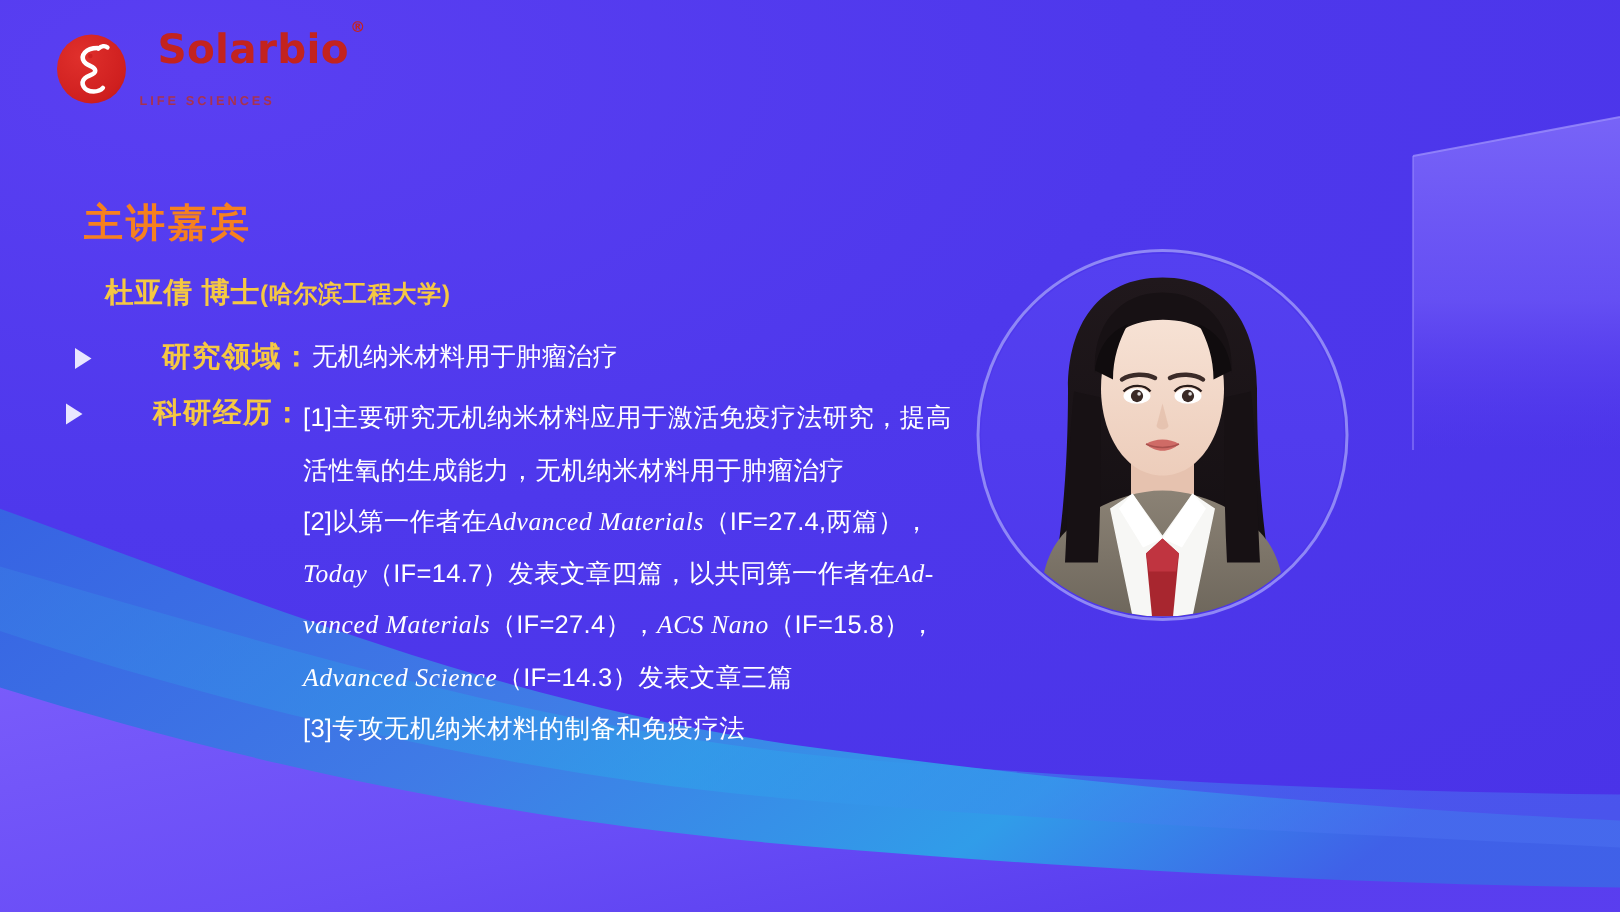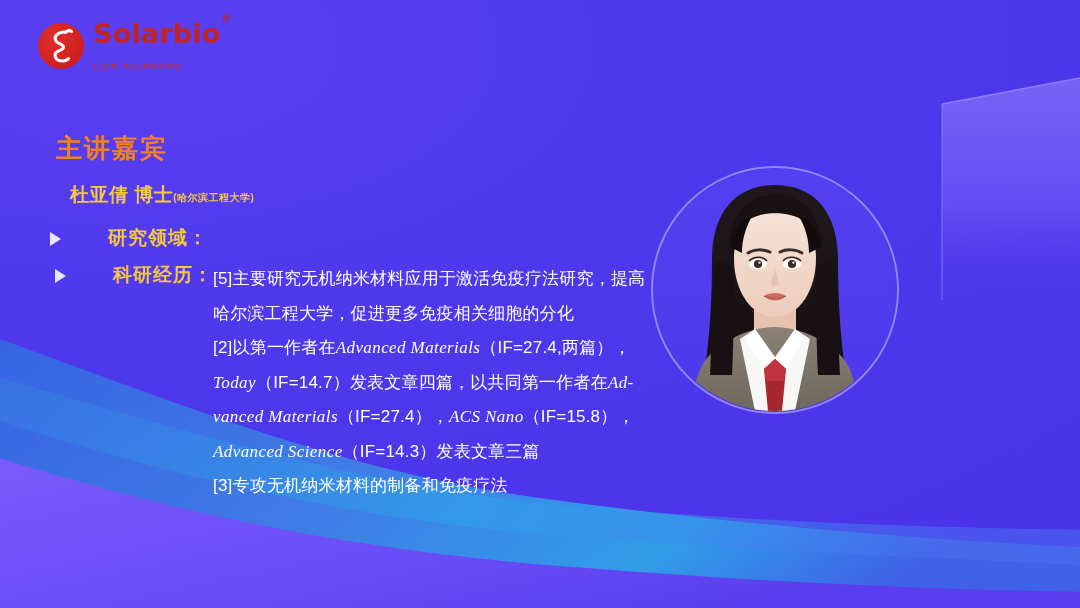--- a/index.html
+++ b/index.html
@@ -16,36 +16,36 @@
   
   .waves{position:absolute;left:0;top:0;width:1080px;height:608px;pointer-events:none;}
 
   
   .logo{position:absolute;left:38px;top:20px;display:flex;align-items:center;gap:9px;}
   .logo-mark{position:relative;width:46px;height:46px;border-radius:50%;
     background:radial-gradient(circle at 35% 32%, #e0302c 0%, #cf1f1f 70%, #b81616 100%);}
   .logo-mark svg{position:absolute;left:0;top:0;}
   .logo-words{display:flex;flex-direction:column;line-height:1;}
   .logo-name{position:relative;font-size:27px;font-weight:bold;color:#c3231f;letter-spacing:.2px;
-     font-family:"DejaVu Sans","Liberation Sans",sans-serif;}
+     font-family:"DejaVu Sans","Liberation Sans",sans-serif;margin-left:12px;}
   .logo-name sup{font-size:10px;position:relative;top:-11px;left:1px;font-weight:bold;}
   .logo-sub{margin-top:16px;font-size:8.5px;font-weight:bold;letter-spacing:2.0px;color:#b9312c;opacity:.82;}
 
   
   .content{position:absolute;left:0;top:0;width:700px;height:492px;}
   .section-title{position:absolute;left:56px;top:131px;font-size:26px;font-weight:bold;
     color:#f6801f;letter-spacing:2px;}
 
   .person-line{position:absolute;left:70px;top:182px;font-size:19px;font-weight:bold;color:#f5c842;
     letter-spacing:.5px;white-space:nowrap;}
-  .person-line .affil{font-size:10px;}
+  .person-line .affil{font-size:16px;}
 
   .row{position:absolute;display:flex;align-items:flex-start;}
   .row-field{left:50px;top:225px;}
-  .row-exp{left:55px;top:262px;}
+  .row-exp{left:44px;top:262px;}
 
   .tri{flex:0 0 auto;width:0;height:0;margin-top:7px;margin-right:7px;
     border-top:7px solid transparent;border-bottom:7px solid transparent;border-left:11px solid #e9e6ff;}
   .lbl{flex:0 0 auto;font-size:19px;font-weight:bold;color:#f5c842;letter-spacing:1px;white-space:nowrap;margin-left:40px;}
   .lbl .colon{color:#f5c842;}
   .val{font-size:17px;color:#ffffff;line-height:1.5;}
 
   .exp-body{width:500px;font-size:17px;color:#ffffff;line-height:2.03;letter-spacing:.2px;}
   .exp-body .it{font-style:italic;font-family:Liberation Serif, serif;letter-spacing:.4px;}
   .exp-line{white-space:nowrap;}
@@ -119,28 +119,29 @@
 
     <div class="section-title">主讲嘉宾</div>
 
     <div class="person-line">
       <span>杜亚倩 博士</span><span class="affil">(哈尔滨工程大学)</span>
     </div>
 
     <div class="row row-field">
       <span class="tri"></span>
       <span class="lbl"><span>研究领域</span><span class="colon">：</span></span>
+      <span class="val">无机纳米材料用于肿瘤治疗</span>
     </div>
 
     <div class="row row-exp">
       <span class="tri"></span>
       <span class="lbl"><span>科研经历</span><span class="colon">：</span></span>
       <span class="exp-body" id="exp-body">
-          <div class="exp-line"><span>[5]主要研究无机纳米材料应用于激活免疫疗法研究，提高</span></div>
-          <div class="exp-line"><span>哈尔滨工程大学，促进更多免疫相关细胞的分化</span></div>
+          <div class="exp-line"><span>[1]主要研究无机纳米材料应用于激活免疫疗法研究，提高</span></div>
+          <div class="exp-line"><span>活性氧的生成能力，无机纳米材料用于肿瘤治疗</span></div>
           <div class="exp-line"><span>[2]以第一作者在</span><span class="it">Advanced Materials</span><span>（IF=27.4,两篇），</span></div>
           <div class="exp-line"><span class="it">Today</span><span>（IF=14.7）发表文章四篇，以共同第一作者在</span><span class="it">Ad-</span></div>
           <div class="exp-line"><span class="it">vanced Materials</span><span>（IF=27.4），</span><span class="it">ACS Nano</span><span>（IF=15.8），</span></div>
           <div class="exp-line"><span class="it">Advanced Science</span><span>（IF=14.3）发表文章三篇</span></div>
           <div class="exp-line"><span>[3]专攻无机纳米材料的制备和免疫疗法</span></div>
         </span>
     </div>
   </div>
 
   <div class="portrait-wrap">

